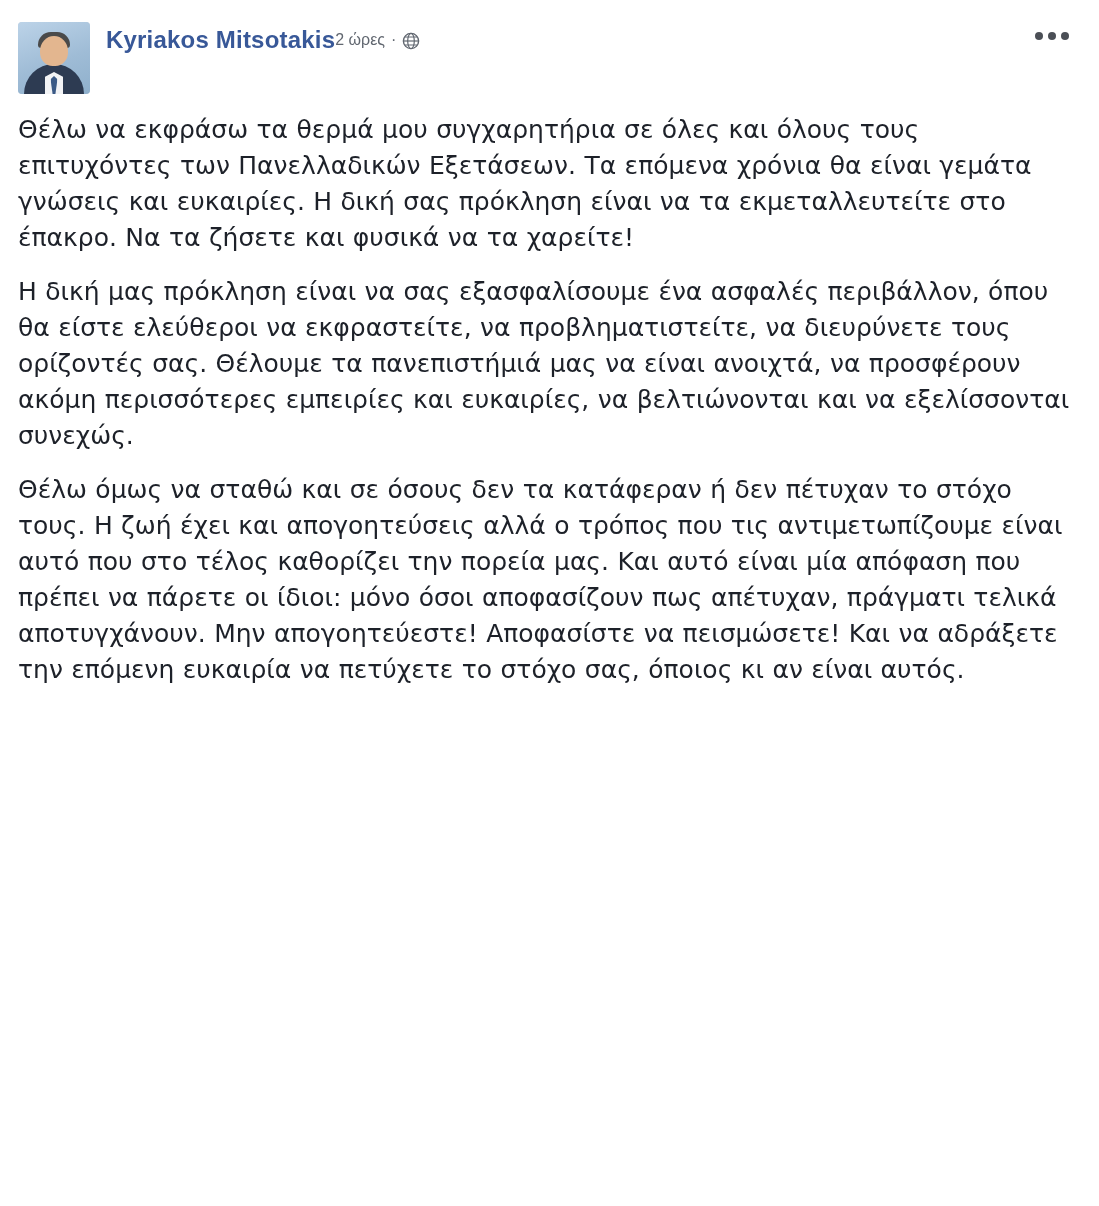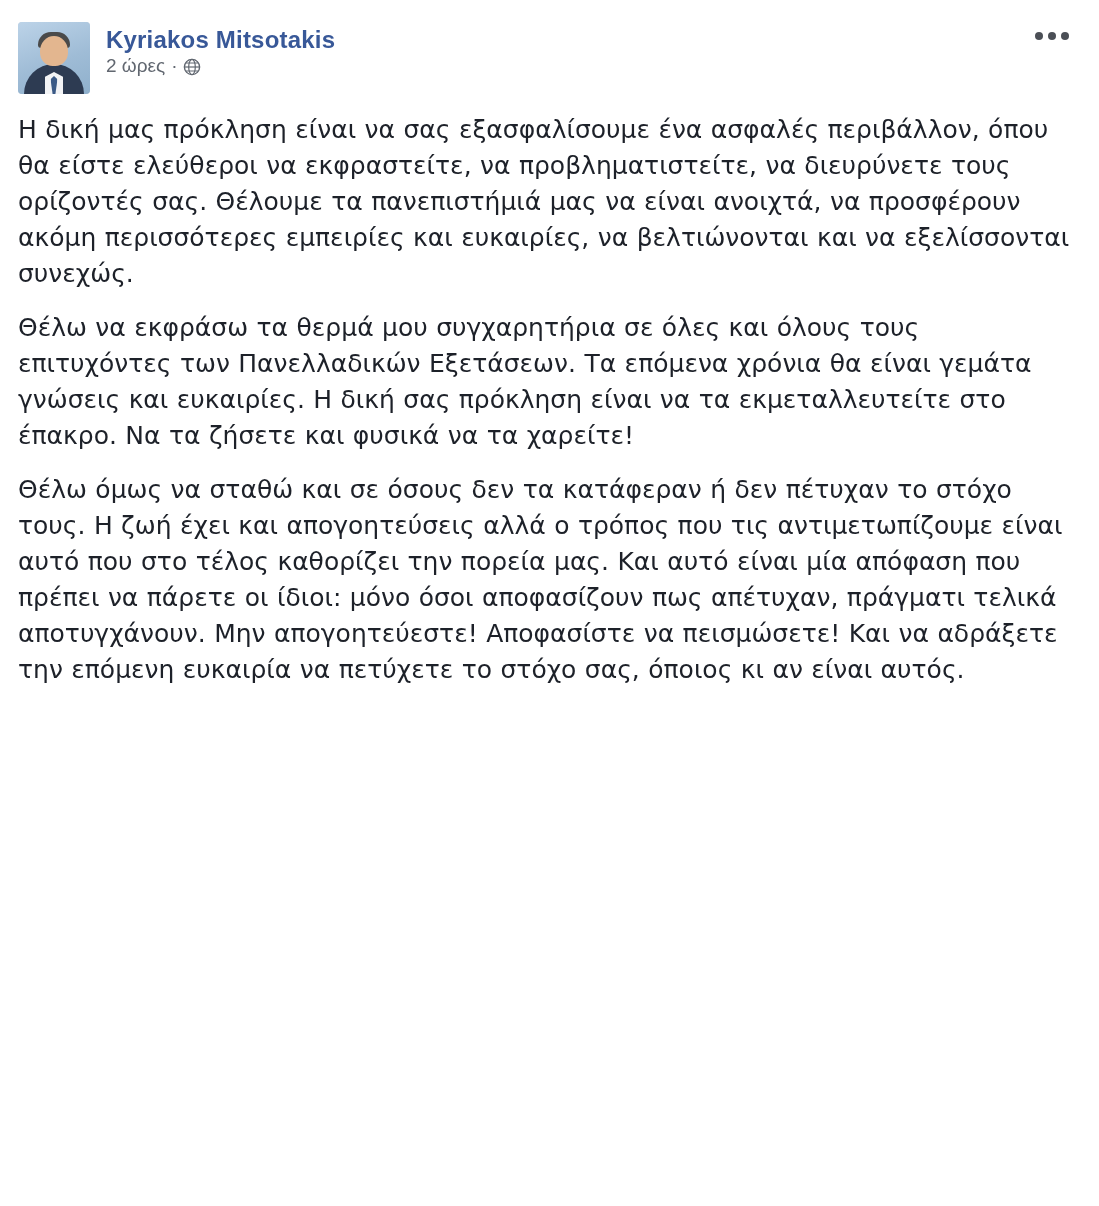--- a/index.html
+++ b/index.html
@@ -87,36 +87,36 @@
     bottom: 0;
     transform: translateX(-50%);
     width: 7px;
     height: 18px;
     background: #3b5a86;
     clip-path: polygon(50% 0, 100% 18%, 70% 100%, 30% 100%, 0 18%);
   }
   .header-text {
     margin-left: 16px;
     display: flex;
-    flex-direction: column;
+    flex-direction: row;
     justify-content: flex-start;
     padding-top: 6px;
   }
   .author-name {
     font-size: 24px;
     font-weight: bold;
     color: #385898;
     letter-spacing: 0.2px;
     line-height: 1.15;
   }
   .meta-row {
     display: flex;
     align-items: center;
     margin-top: 1px;
-    font-size: 19px;
+    font-size: 16px;
     color: #616770;
   }
   .meta-sep {
     margin: 0 6px;
     color: #616770;
   }
   .globe-icon {
     display: inline-flex;
     align-items: center;
     justify-content: center;
@@ -191,18 +191,18 @@
 
     <div class="menu-dots">
       <span></span>
       <span></span>
       <span></span>
     </div>
 
   </div>
 
   <div class="post-body">
+    <p>Θέλω να εκφράσω τα θερμά μου συγχαρητήρια σε όλες και όλους τους επιτυχόντες των Πανελλαδικών Εξετάσεων. Τα επόμενα χρόνια θα είναι γεμάτα γνώσεις και ευκαιρίες. Η δική σας πρόκληση είναι να τα εκμεταλλευτείτε στο έπακρο. Να τα ζήσετε και φυσικά να τα χαρείτε!</p>
     <p>Η δική μας πρόκληση είναι να σας εξασφαλίσουμε ένα ασφαλές περιβάλλον, όπου θα είστε ελεύθεροι να εκφραστείτε, να προβληματιστείτε, να διευρύνετε τους ορίζοντές σας. Θέλουμε τα πανεπιστήμιά μας να είναι ανοιχτά, να προσφέρουν ακόμη περισσότερες εμπειρίες και ευκαιρίες, να βελτιώνονται και να εξελίσσονται συνεχώς.</p>
-    <p>Θέλω να εκφράσω τα θερμά μου συγχαρητήρια σε όλες και όλους τους επιτυχόντες των Πανελλαδικών Εξετάσεων. Τα επόμενα χρόνια θα είναι γεμάτα γνώσεις και ευκαιρίες. Η δική σας πρόκληση είναι να τα εκμεταλλευτείτε στο έπακρο. Να τα ζήσετε και φυσικά να τα χαρείτε!</p>
     <p>Θέλω όμως να σταθώ και σε όσους δεν τα κατάφεραν ή δεν πέτυχαν το στόχο τους. Η ζωή έχει και απογοητεύσεις αλλά ο τρόπος που τις αντιμετωπίζουμε είναι αυτό που στο τέλος καθορίζει την πορεία μας. Και αυτό είναι μία απόφαση που πρέπει να πάρετε οι ίδιοι: μόνο όσοι αποφασίζουν πως απέτυχαν, πράγματι τελικά αποτυγχάνουν. Μην απογοητεύεστε! Αποφασίστε να πεισμώσετε! Και να αδράξετε την επόμενη ευκαιρία να πετύχετε το στόχο σας, όποιος κι αν είναι αυτός.</p>
   </div>
 
 </div>
 
 </body></html>

